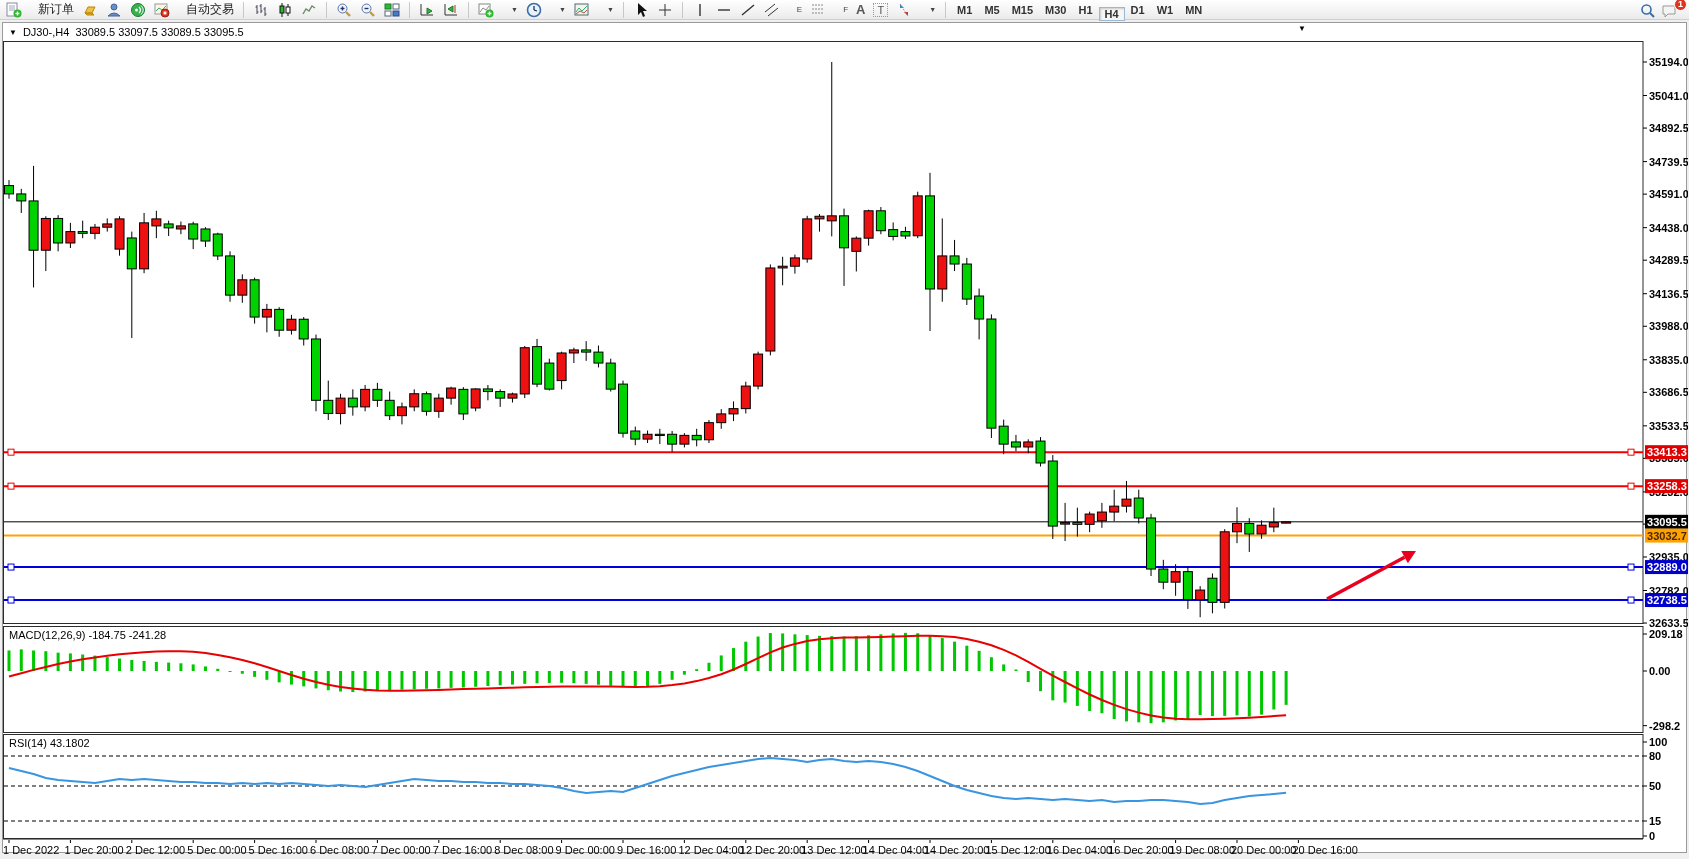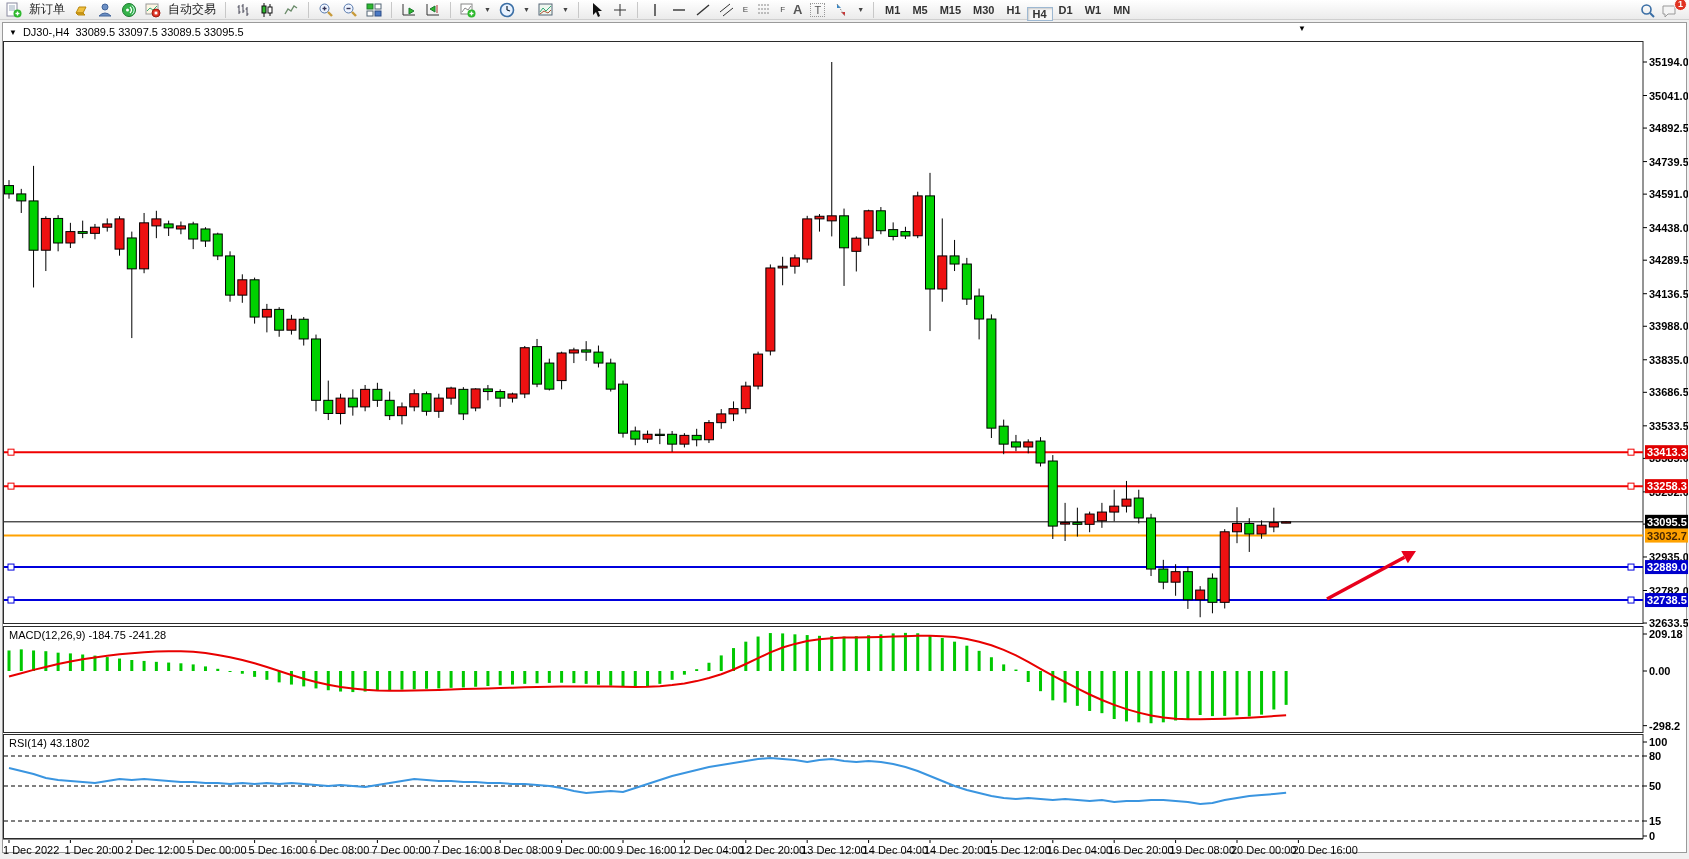--- a/index.html
+++ b/index.html
@@ -4,21 +4,21 @@
 <style>
   * { margin:0; padding:0; box-sizing:border-box; }
   html,body { width:1689px; height:859px; overflow:hidden; background:#f0f0f0;
     font-family:"Liberation Sans", sans-serif; }
   
   #toolbar { position:absolute; left:0; top:0; width:1689px; height:20px;
     background:linear-gradient(#ffffff,#ebebeb); border-bottom:1px solid #cfcfcf;
     display:flex; align-items:center; font-size:12px; color:#222; }
   .tb-group { display:flex; align-items:center; height:20px; padding:0 2px; }
   .tb-sep { width:1px; height:16px; background:#c8c8c8; margin:0 3px; }
-  .tb-btn { display:flex; align-items:center; gap:7px; padding:1px 3px; height:18px;
+  .tb-btn { display:flex; align-items:center; gap:16px; padding:1px 3px; height:18px;
     border:1px solid transparent; border-radius:2px; cursor:default; }
   .tb-ico { width:16px; height:16px; display:inline-block; position:relative; }
   .dd { font-size:7px; color:#444; margin-left:1px; }
   .tf-btn { padding:1px 5px; height:14px; display:flex; align-items:center;
     color:#333; font-size:11px; font-weight:700; border:1px solid transparent; }
   .tf-btn.active { background:#f6f6f6; border:1px solid #9db8d2;
     box-shadow:inset 1px 1px 2px rgba(0,0,0,.18);margin-top:8px; }
   #tb-right { margin-left:auto; display:flex; align-items:center; padding-right:8px; gap:6px; }
   .badge { position:absolute; right:-6px; top:-4px; width:13px; height:13px;
     background:#e03423; color:#fff; border-radius:50%; font-size:9px; font-weight:700;

